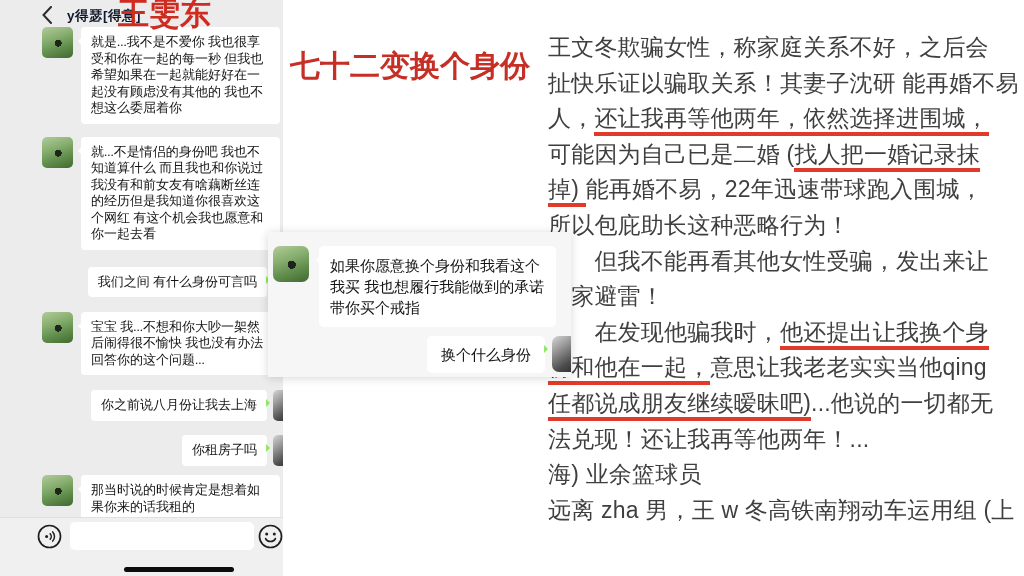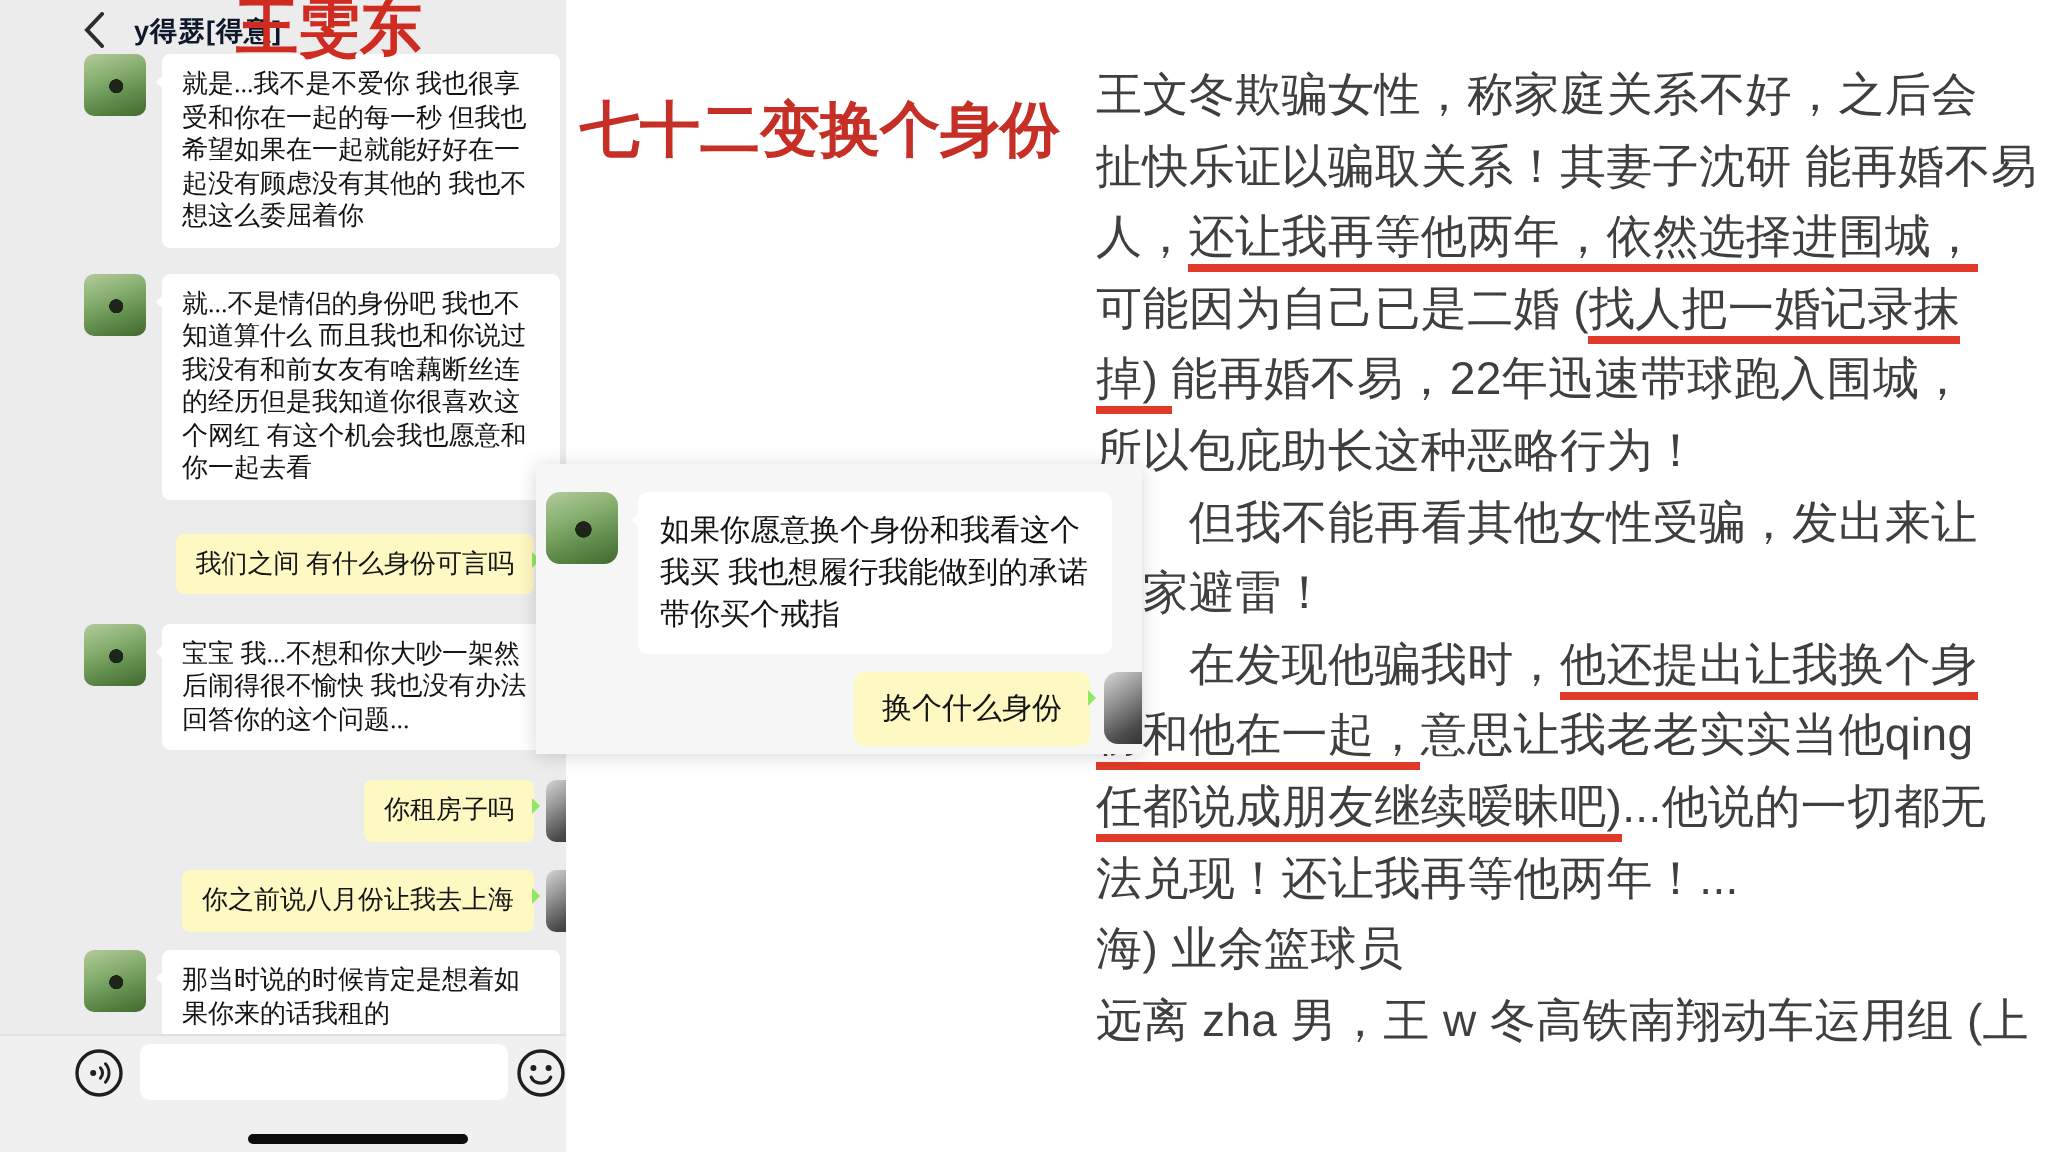--- a/index.html
+++ b/index.html
@@ -47,21 +47,21 @@
     position: relative; max-width: 199px;
     font-size: 13px; line-height: 16.5px; padding: 7px 10px;
     border-radius: 4px; color: #141414; word-break: break-all; cursor: pointer;
   }
   .mrow.received .bubble { margin-left: 8px; }
   .white { background: #ffffff; }
   .white::before {
     content: ""; position: absolute; left: -7px; top: 10px;
     border: 4px solid transparent; border-right-color: #ffffff;
   }
-  .green { background: #fef9c3; }
+  .green { background: #ffffff; }
   .green-tail::after {
     content: ""; position: absolute; right: -7px; top: 9px;
     border: 4px solid transparent; border-left-color: #8fe863;
   }
   .mrow.sent .avatar { margin-left: 6px; margin-right: -21px; }
   .ts { text-align: center; padding-left: 67px; font-size: 11px; color: #b5b5b5; }
 
   #left-messages > *:nth-child(2) { margin-top: 13px; }
   #left-messages > *:nth-child(3) { margin-top: 17px; }
   #left-messages > *:nth-child(4) { margin-top: 14px; }
@@ -146,25 +146,25 @@
       </div>
       <div class="mrow sent">
         <div class="bubble green green-tail">我们之间 有什么身份可言吗</div>
         <div class="avatar dark-av"></div>
       </div>
       <div class="mrow received">
         <div class="avatar photo-av"></div>
         <div class="bubble white">宝宝 我...不想和你大吵一架然后闹得很不愉快 我也没有办法回答你的这个问题...</div>
       </div>
       <div class="mrow sent">
+        <div class="bubble green green-tail">你之前说八月份让我去上海</div>
+        <div class="avatar dark-av"></div>
+      </div>
+      <div class="mrow sent">
         <div class="bubble green green-tail">你租房子吗</div>
-        <div class="avatar dark-av"></div>
-      </div>
-      <div class="mrow sent">
-        <div class="bubble green green-tail">你之前说八月份让我去上海</div>
         <div class="avatar dark-av"></div>
       </div>
       <div class="mrow received">
         <div class="avatar photo-av"></div>
         <div class="bubble white">那当时说的时候肯定是想着如果你来的话我租的</div>
       </div>
     </div>
 
   <div class="input-bar">
     <div class="voice-btn">

